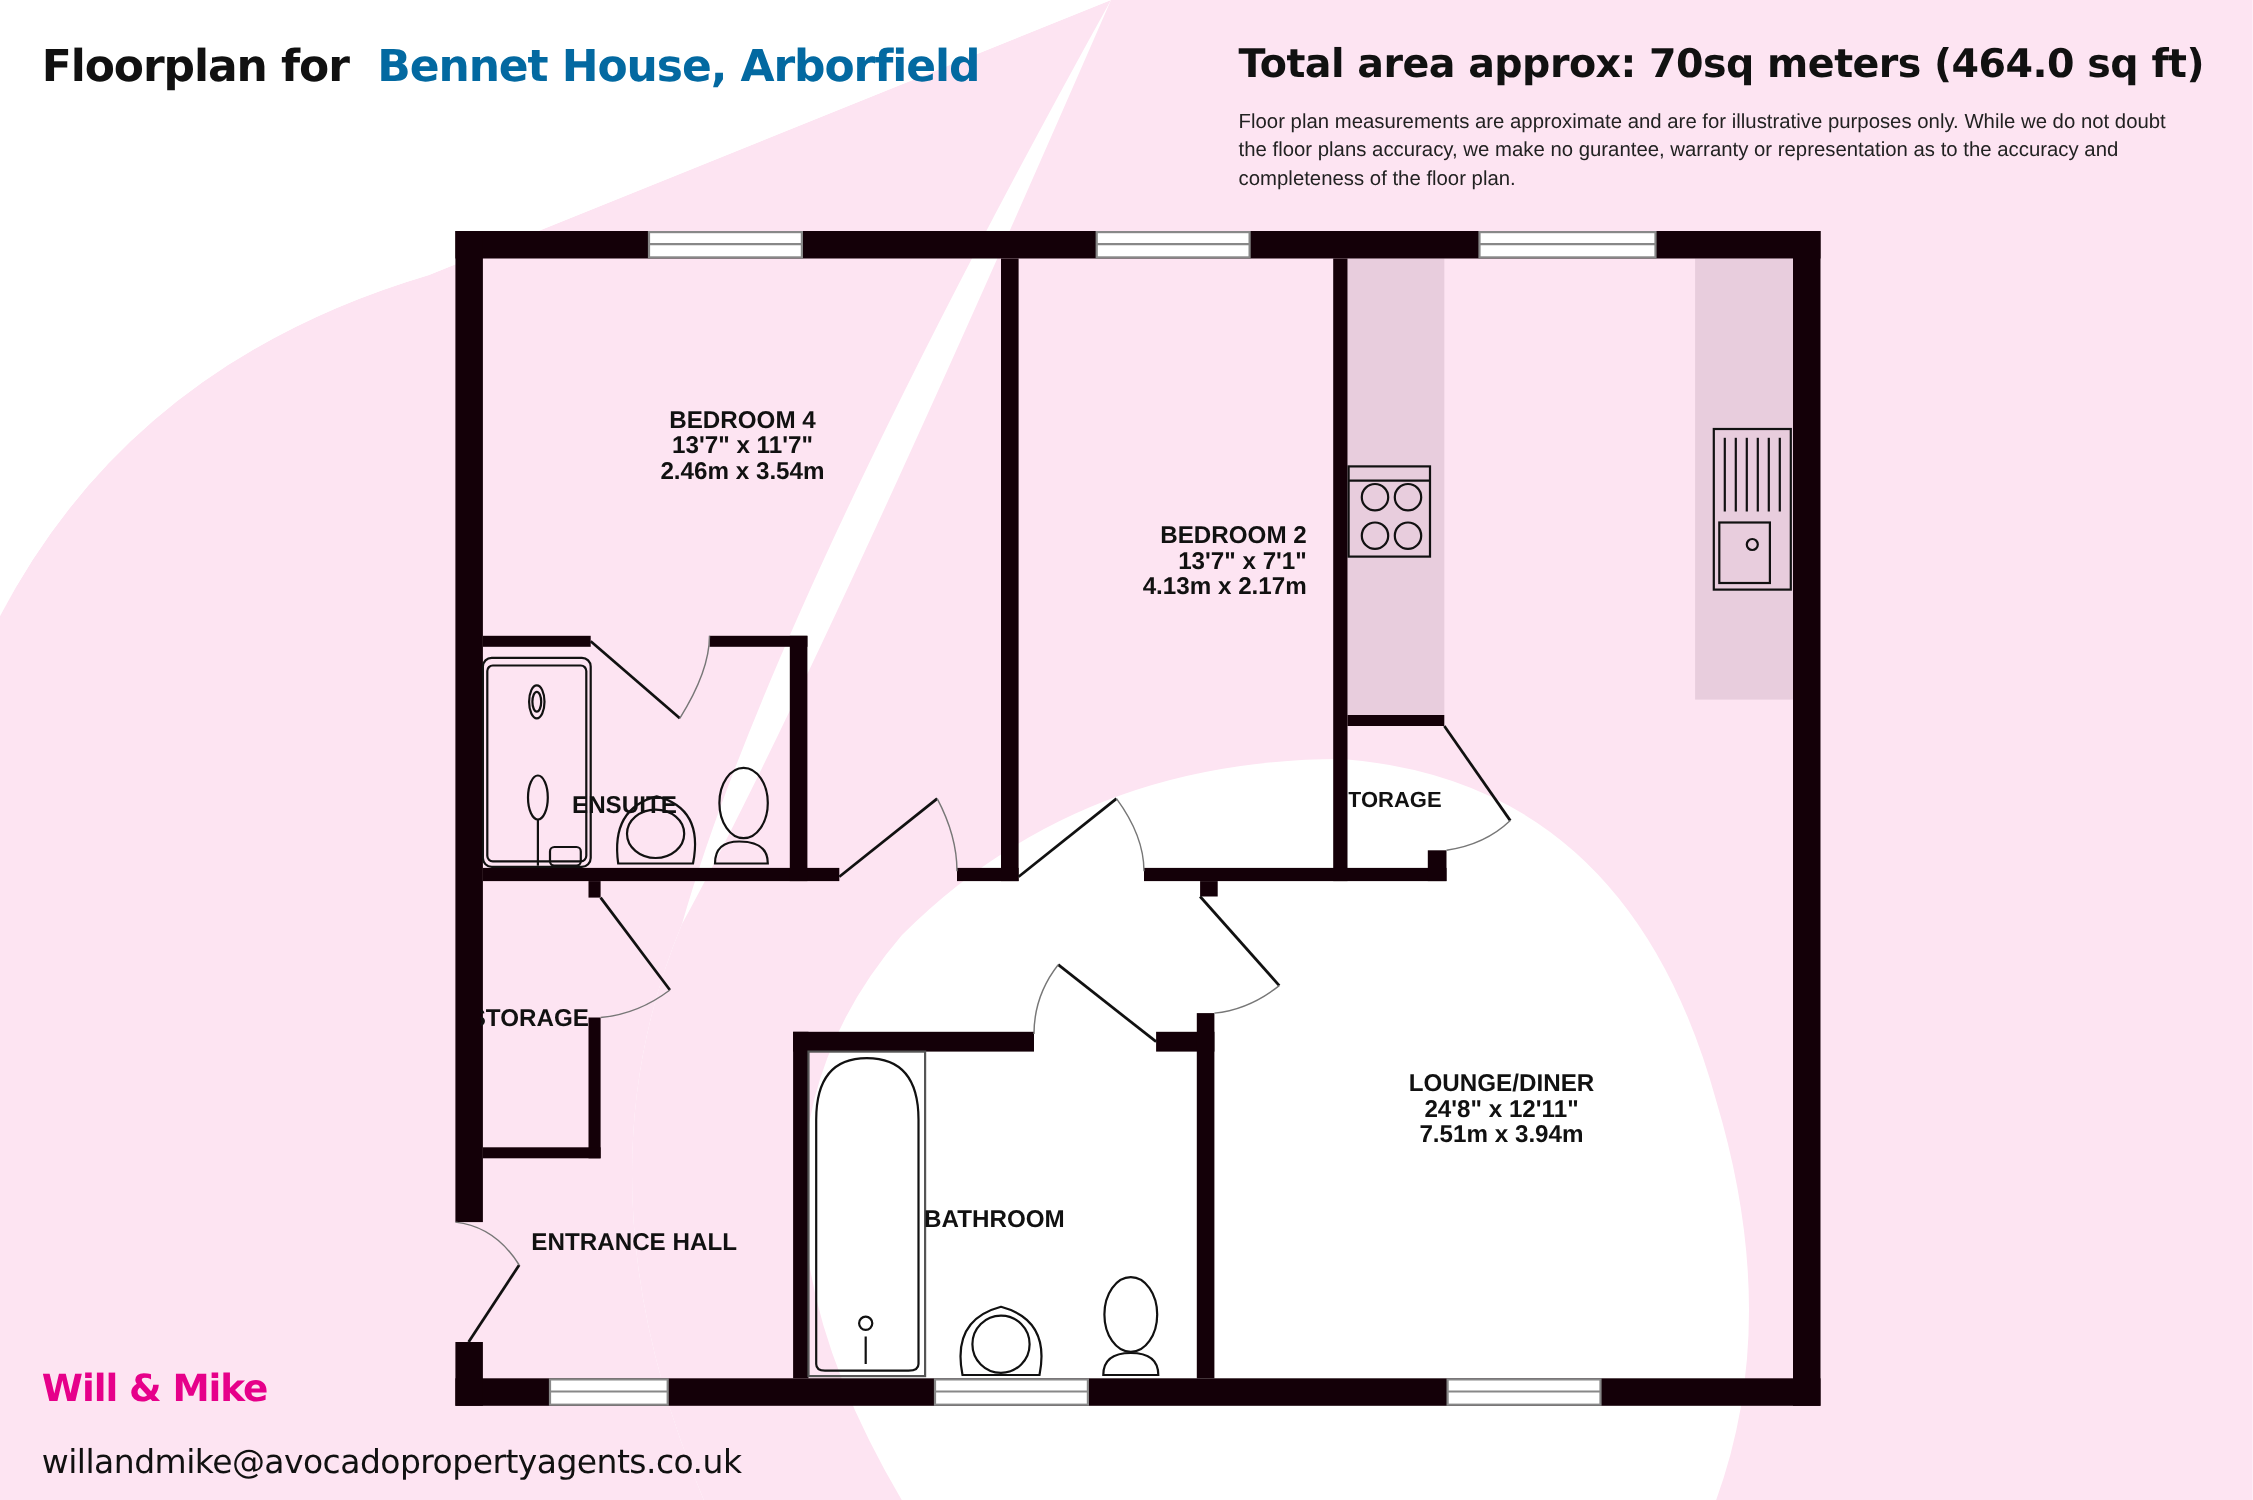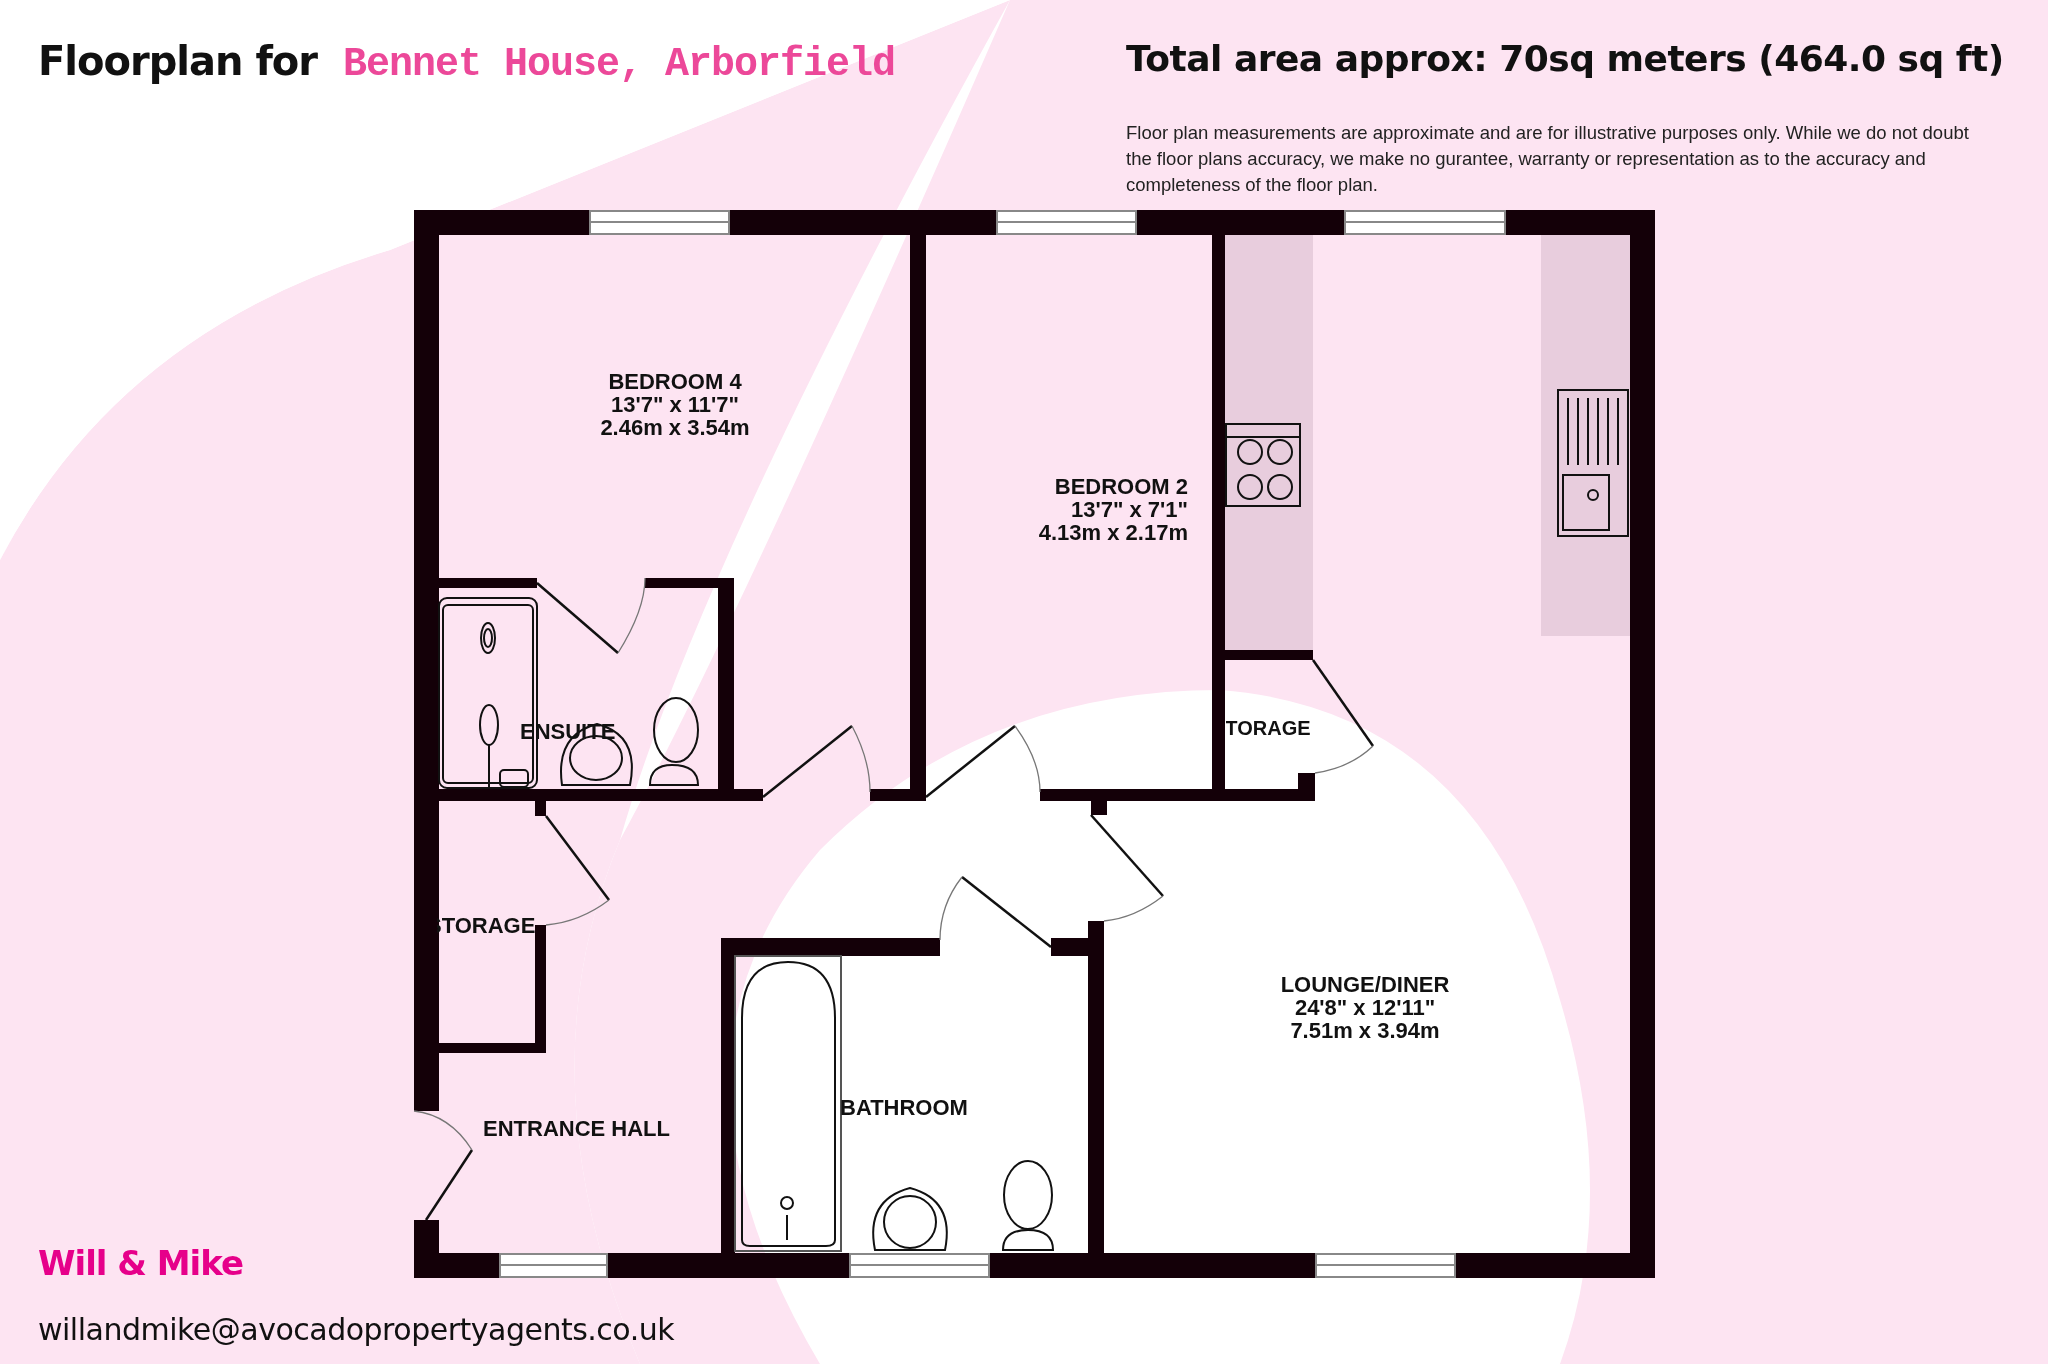--- a/index.html
+++ b/index.html
@@ -1,22 +1,22 @@
 <!DOCTYPE html>
 <html><head>
 <meta charset="utf-8">
 <style>
   html, body { margin:0; padding:0; }
   body { width:2048px; height:1364px; position:relative; overflow:hidden; background:#ffffff; font-family:"Liberation Sans", sans-serif; }
   .bg { position:absolute; left:0; top:0; width:2048px; height:1364px; }
   .abs { position:absolute; }
   .title { left:38px; top:38px; font-family:"DejaVu Sans", sans-serif; font-weight:bold; font-size:40px; letter-spacing:-1px; color:#111; white-space:nowrap; }
-  .title .accent { color:#ec4899;font-family:Liberation Mono, monospace; }
+  .title .accent { color:#0369a1; }
   .area { left:1126px; top:38px; font-family:"DejaVu Sans", sans-serif; font-weight:bold; font-size:36px; letter-spacing:-0.5px; color:#111; white-space:nowrap; }
-  .disclaimer { left:1126px; top:120px; width:870px; font-family:"Liberation Sans", sans-serif; font-size:18.5px; line-height:26px; color:#222; }
+  .disclaimer { left:1126px; top:97px; width:870px; font-family:"Liberation Sans", sans-serif; font-size:18.5px; line-height:26px; color:#222; }
   .agent { left:38px; top:1243px; font-family:"DejaVu Sans", sans-serif; font-weight:bold; font-size:34px; letter-spacing:-1px; color:#e6008a; }
   .email { left:38px; top:1297px; font-family:"DejaVu Sans", sans-serif; font-size:30px; letter-spacing:-0.5px; color:#111;margin-top:15px; }
   .plan { position:absolute; left:0; top:0; width:2048px; height:1364px; }
   .label { position:absolute; font-family:"Liberation Sans", sans-serif; font-weight:bold; color:#111; text-align:center; line-height:1.05; white-space:nowrap; font-size:22px; }
   .label span { display:block; }
 </style>
 </head>
 <body>
 
 <svg class="bg" viewBox="0 0 2048 1364" xmlns="http://www.w3.org/2000/svg">

